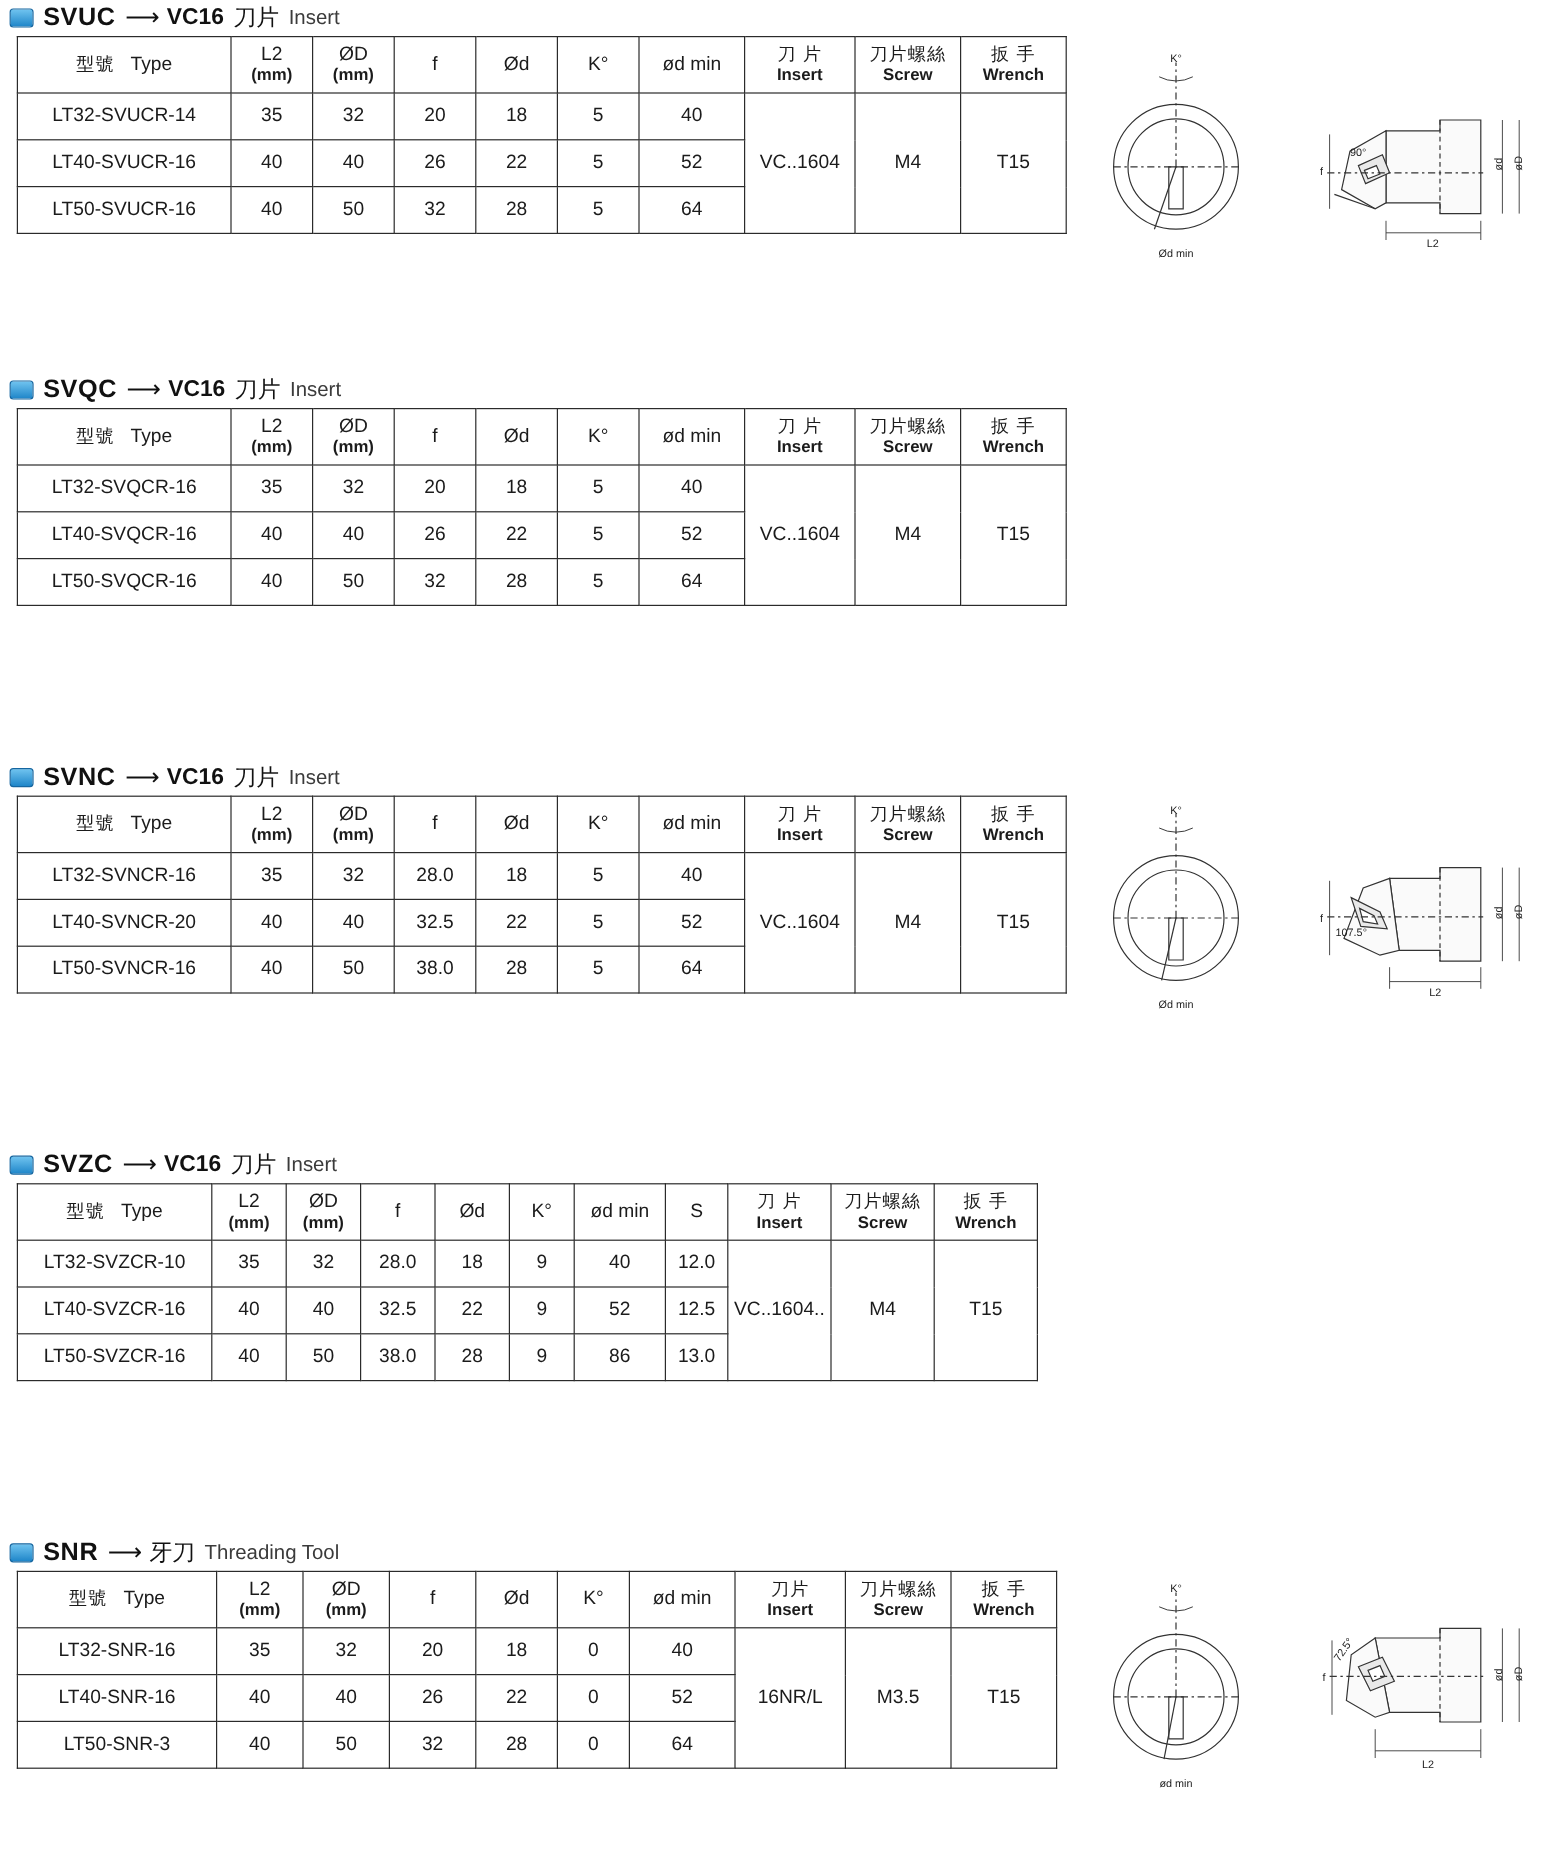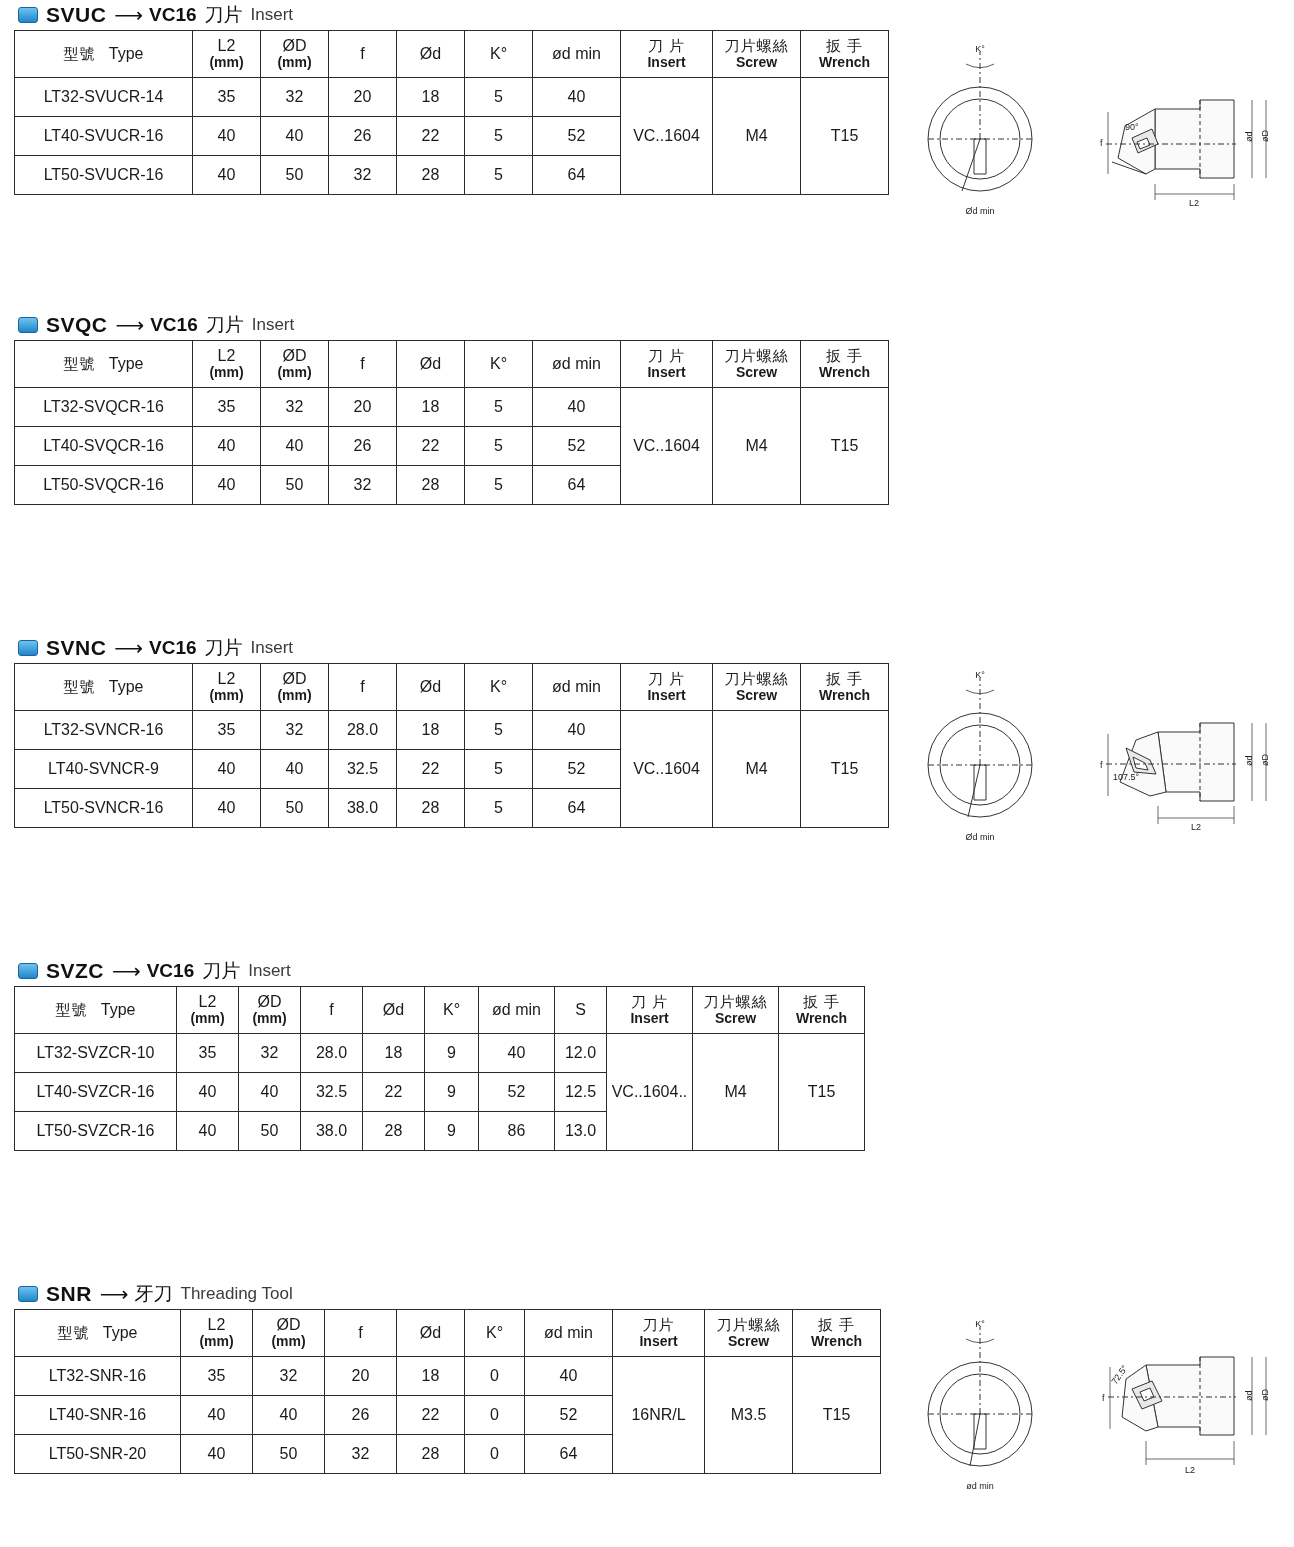--- a/index.html
+++ b/index.html
@@ -16,21 +16,21 @@
     overflow: hidden;
   }
   .section {
     position: relative;
     margin: 0 0 0 0;
   }
   .sec-head {
     display: flex;
     align-items: center;
     gap: 8px;
-    padding-left: 18px;
+    padding-left: 8px;
     height: 30px;
   }
   .sec-chip {
     width: 18px;
     height: 14px;
     border-radius: 3px;
     background: linear-gradient(#6fc3ef, #1f86c9);
     border: 1px solid #1566a0;
     display: inline-block;
   }
@@ -424,21 +424,21 @@
         <td>32</td>
         <td>28.0</td>
         <td>18</td>
         <td>5</td>
         <td>40</td>
         <td rowspan="3">VC..1604</td>
         <td rowspan="3" class="screw-cell">M4</td>
         <td rowspan="3">T15</td>
       </tr>
       <tr>
-        <td class="type-cell">LT40-SVNCR-9</td>
+        <td class="type-cell">LT40-SVNCR-20</td>
         <td>40</td>
         <td>40</td>
         <td>32.5</td>
         <td>22</td>
         <td>5</td>
         <td>52</td>
       </tr>
       <tr>
         <td class="type-cell">LT50-SVNCR-16</td>
         <td>40</td>
@@ -657,21 +657,21 @@
       <tr>
         <td class="type-cell">LT40-SNR-16</td>
         <td>40</td>
         <td>40</td>
         <td>26</td>
         <td>22</td>
         <td>0</td>
         <td>52</td>
       </tr>
       <tr>
-        <td class="type-cell">LT50-SNR-20</td>
+        <td class="type-cell">LT50-SNR-3</td>
         <td>40</td>
         <td>50</td>
         <td>32</td>
         <td>28</td>
         <td>0</td>
         <td>64</td>
       </tr>
     </tbody>
   </table>
 

